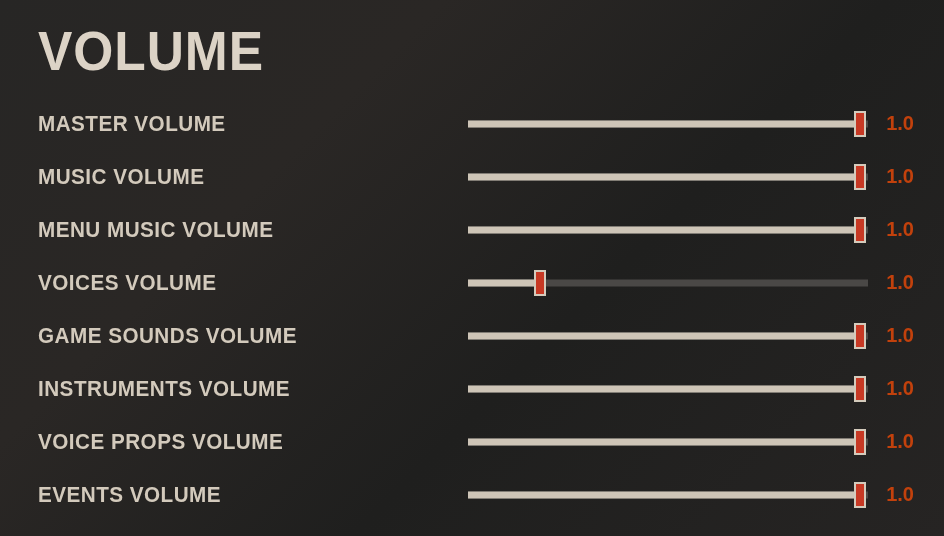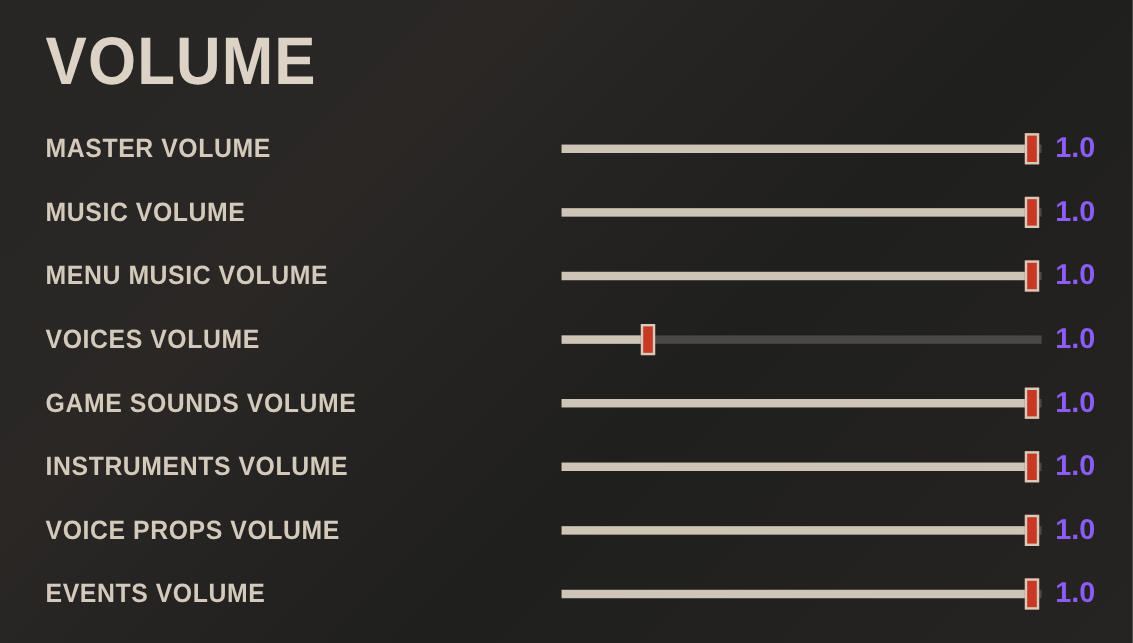--- a/index.html
+++ b/index.html
@@ -82,24 +82,24 @@
       width: 12px;
       height: 26px;
       transform: translate(-50%, -50%);
       background: #c73924;
       border: 2px solid #d4cbbc;
       box-sizing: border-box;
       cursor: grab;
     }
     .value {
       flex: 0 0 36px;
-      font-size: 24px;
+      font-size: 20px;
       font-weight: 700;
-      color: #8b5cf6;
-      text-align: center;
+      color: #c2410c;
+      text-align: right;
     }
   </style>
 </head>
 <body>
 
 <div class="title">VOLUME</div>
 
 <div class="rows">
 
   <div class="row">

